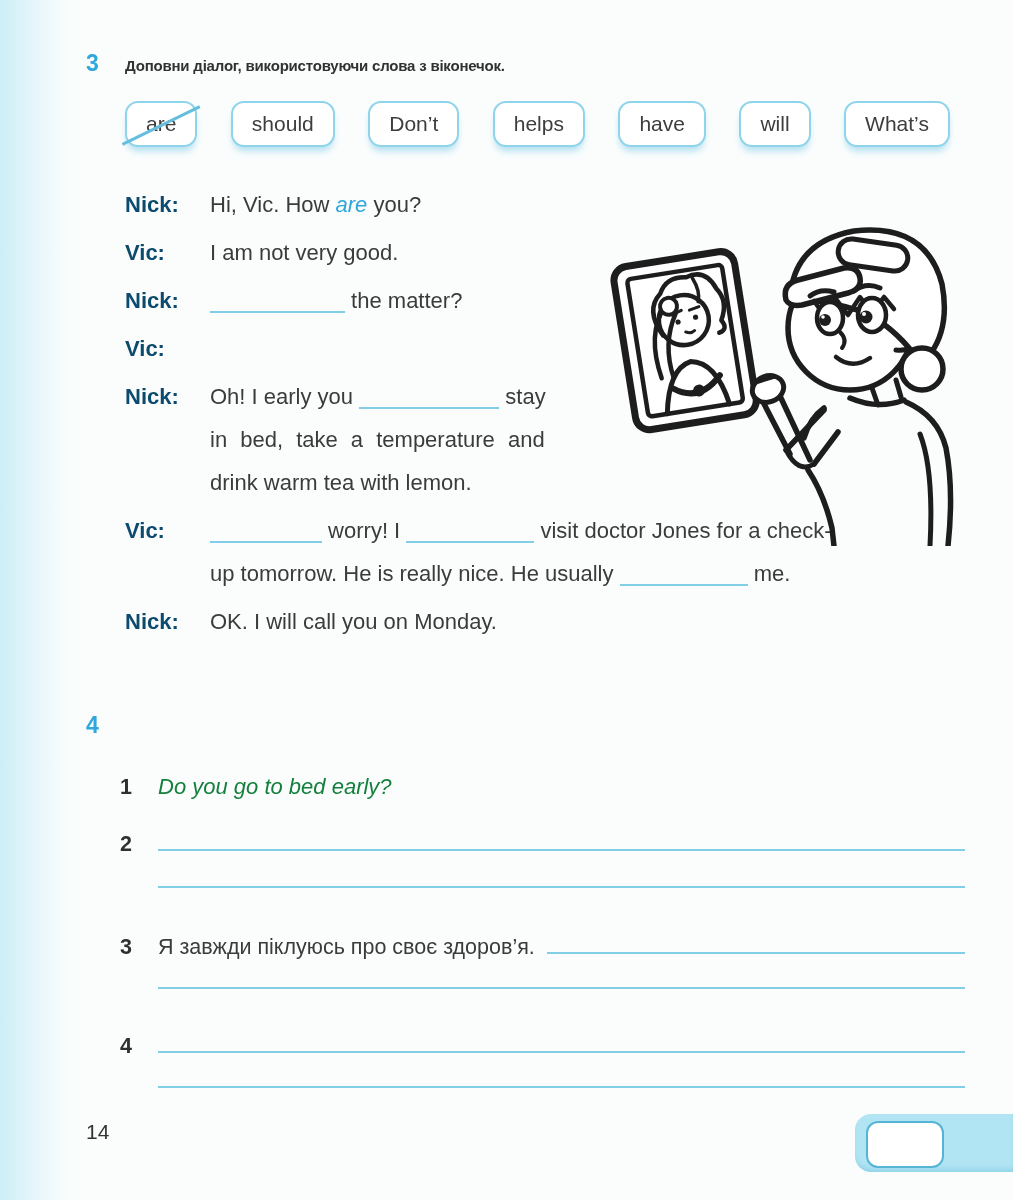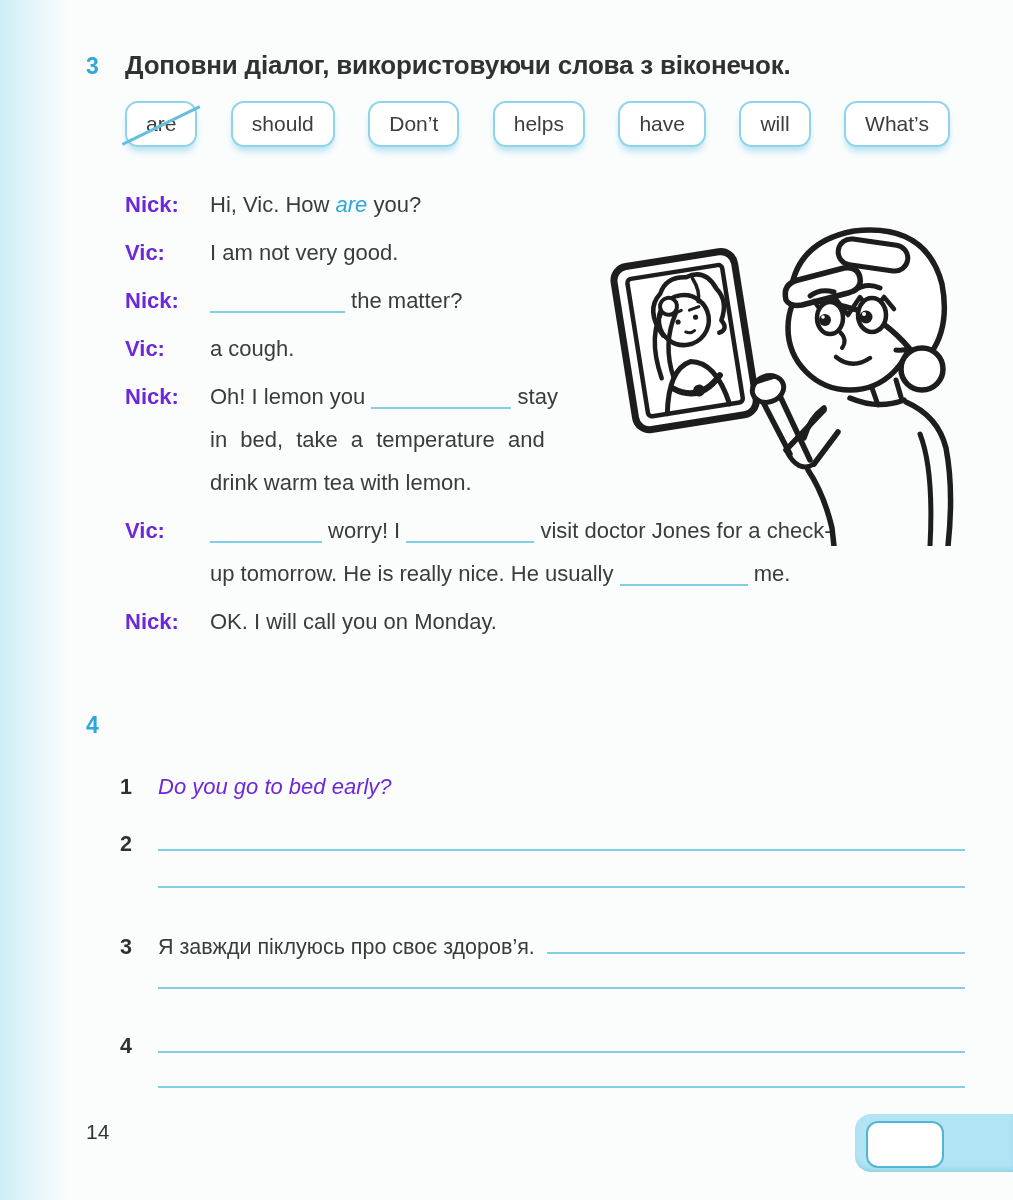--- a/index.html
+++ b/index.html
@@ -6,48 +6,48 @@
   body{
     width:1013px;height:1200px;position:relative;overflow:hidden;
     background:#fbfdfd;color:#3b3b3b;
     font-family:"Liberation Sans", sans-serif;
   }
   .page-edge{position:absolute;left:0;top:0;bottom:0;width:70px;
     background:linear-gradient(90deg,#cdeef7 0%,#e1f4fa 40%,rgba(251,253,253,0) 100%);}
   
   .ex-header{position:absolute;display:flex;align-items:baseline;}
   .ex-num{color:#2ea7da;font-weight:700;font-size:23px;width:39px;flex-shrink:0;}
-  .ex-title{color:#313131;font-weight:700;font-size:26px;letter-spacing:-0.2px;}
+  .ex-title{color:#313131;font-weight:700;font-size:15px;letter-spacing:-0.2px;}
   #ex3-header{left:86px;top:50px;}
   #ex4-header{left:86px;top:712px;}
   
   .word-row{position:absolute;left:125px;top:101px;width:825px;display:flex;justify-content:space-between;}
   .word-box{background:#fff;border:2px solid #8ed4ea;border-radius:13px;
     padding:9px 19px;font-size:21px;color:#3d3d3d;position:relative;
     box-shadow:0 6px 7px -2px rgba(128,204,232,0.6);}
   .word-box.crossed::after{content:"";position:absolute;left:-9px;right:-9px;top:50%;
     height:2.5px;background:#66bedd;transform:rotate(-26deg);}
   
   .dialog{position:absolute;left:125px;top:183px;width:862px;font-size:22px;}
   .drow{display:flex;margin-bottom:5px;}
-  .speaker{width:85px;flex-shrink:0;font-weight:700;color:#6d28d9;line-height:43px;}
+  .speaker{width:85px;flex-shrink:0;font-weight:700;color:#0c4a6e;line-height:43px;}
   .dtext{line-height:43px;}
   .dline{display:block;}
   .ws3{word-spacing:3px;}
   .ws7{word-spacing:7px;}
   .blank{display:inline-block;border-bottom:2.5px solid #82cde8;height:1em;vertical-align:-5px;}
   .ans{color:#2ea7da;font-style:italic;font-weight:500;}
   
   .illustration{position:absolute;left:586px;top:208px;width:402px;height:338px;}
   
   .items{position:absolute;left:120px;top:765px;width:845px;font-size:21.5px;}
   .item{display:flex;align-items:baseline;line-height:43px;}
   .inum{font-weight:700;width:38px;flex-shrink:0;color:#2f2f2f;}
   .itext{white-space:nowrap;margin-right:12px;}
-  .ianswer{color:#6d28d9;font-style:italic;font-size:22px;}
+  .ianswer{color:#15803d;font-style:italic;font-size:22px;}
   .iblank{flex:1;border-bottom:2.5px solid #82cde8;height:20px;}
   .answer-line{border-bottom:2.5px solid #82cde8;margin-left:38px;height:0;}
   #it2{margin-top:14px;}
   #line1{margin-top:20px;}
   #it3{margin-top:38px;}
   #line2{margin-top:18px;}
   #it4{margin-top:36px;}
   #line3{margin-top:18px;}
   
   .page-num{position:absolute;left:86px;top:1120px;font-size:21px;color:#333;}
@@ -96,28 +96,27 @@
   <div class="drow">
     <span class="speaker">Nick:</span>
     <div class="dtext">
       <span class="dline"><span class="blank" style="width:135px"></span><span> the matter?</span></span>
     </div>
   </div>
 
   <div class="drow">
     <span class="speaker">Vic:</span>
     <div class="dtext">
-      <span class="dline"><span>a cough.</span></span>
-    </div>
-  </div>
-
-  <div class="drow">
-    <span class="speaker">Nick:</span>
-    <div class="dtext">
-      <span class="dline"><span>Oh! I lemon you </span><span class="blank" style="width:140px"></span><span> stay</span></span>
+    </div>
+  </div>
+
+  <div class="drow">
+    <span class="speaker">Nick:</span>
+    <div class="dtext">
+      <span class="dline"><span>Oh! I early you </span><span class="blank" style="width:140px"></span><span> stay</span></span>
       <span class="dline ws7"><span>in bed, take a temperature and</span></span>
       <span class="dline"><span>drink warm tea with lemon.</span></span>
     </div>
   </div>
 
   <div class="drow">
     <span class="speaker">Vic:</span>
     <div class="dtext">
       <span class="dline"><span class="blank" style="width:112px"></span><span> worry! I </span><span class="blank" style="width:128px"></span><span> visit doctor Jones for a check-</span></span>
       <span class="dline"><span>up tomorrow. He is really nice. He usually </span><span class="blank" style="width:128px"></span><span> me.</span></span>

